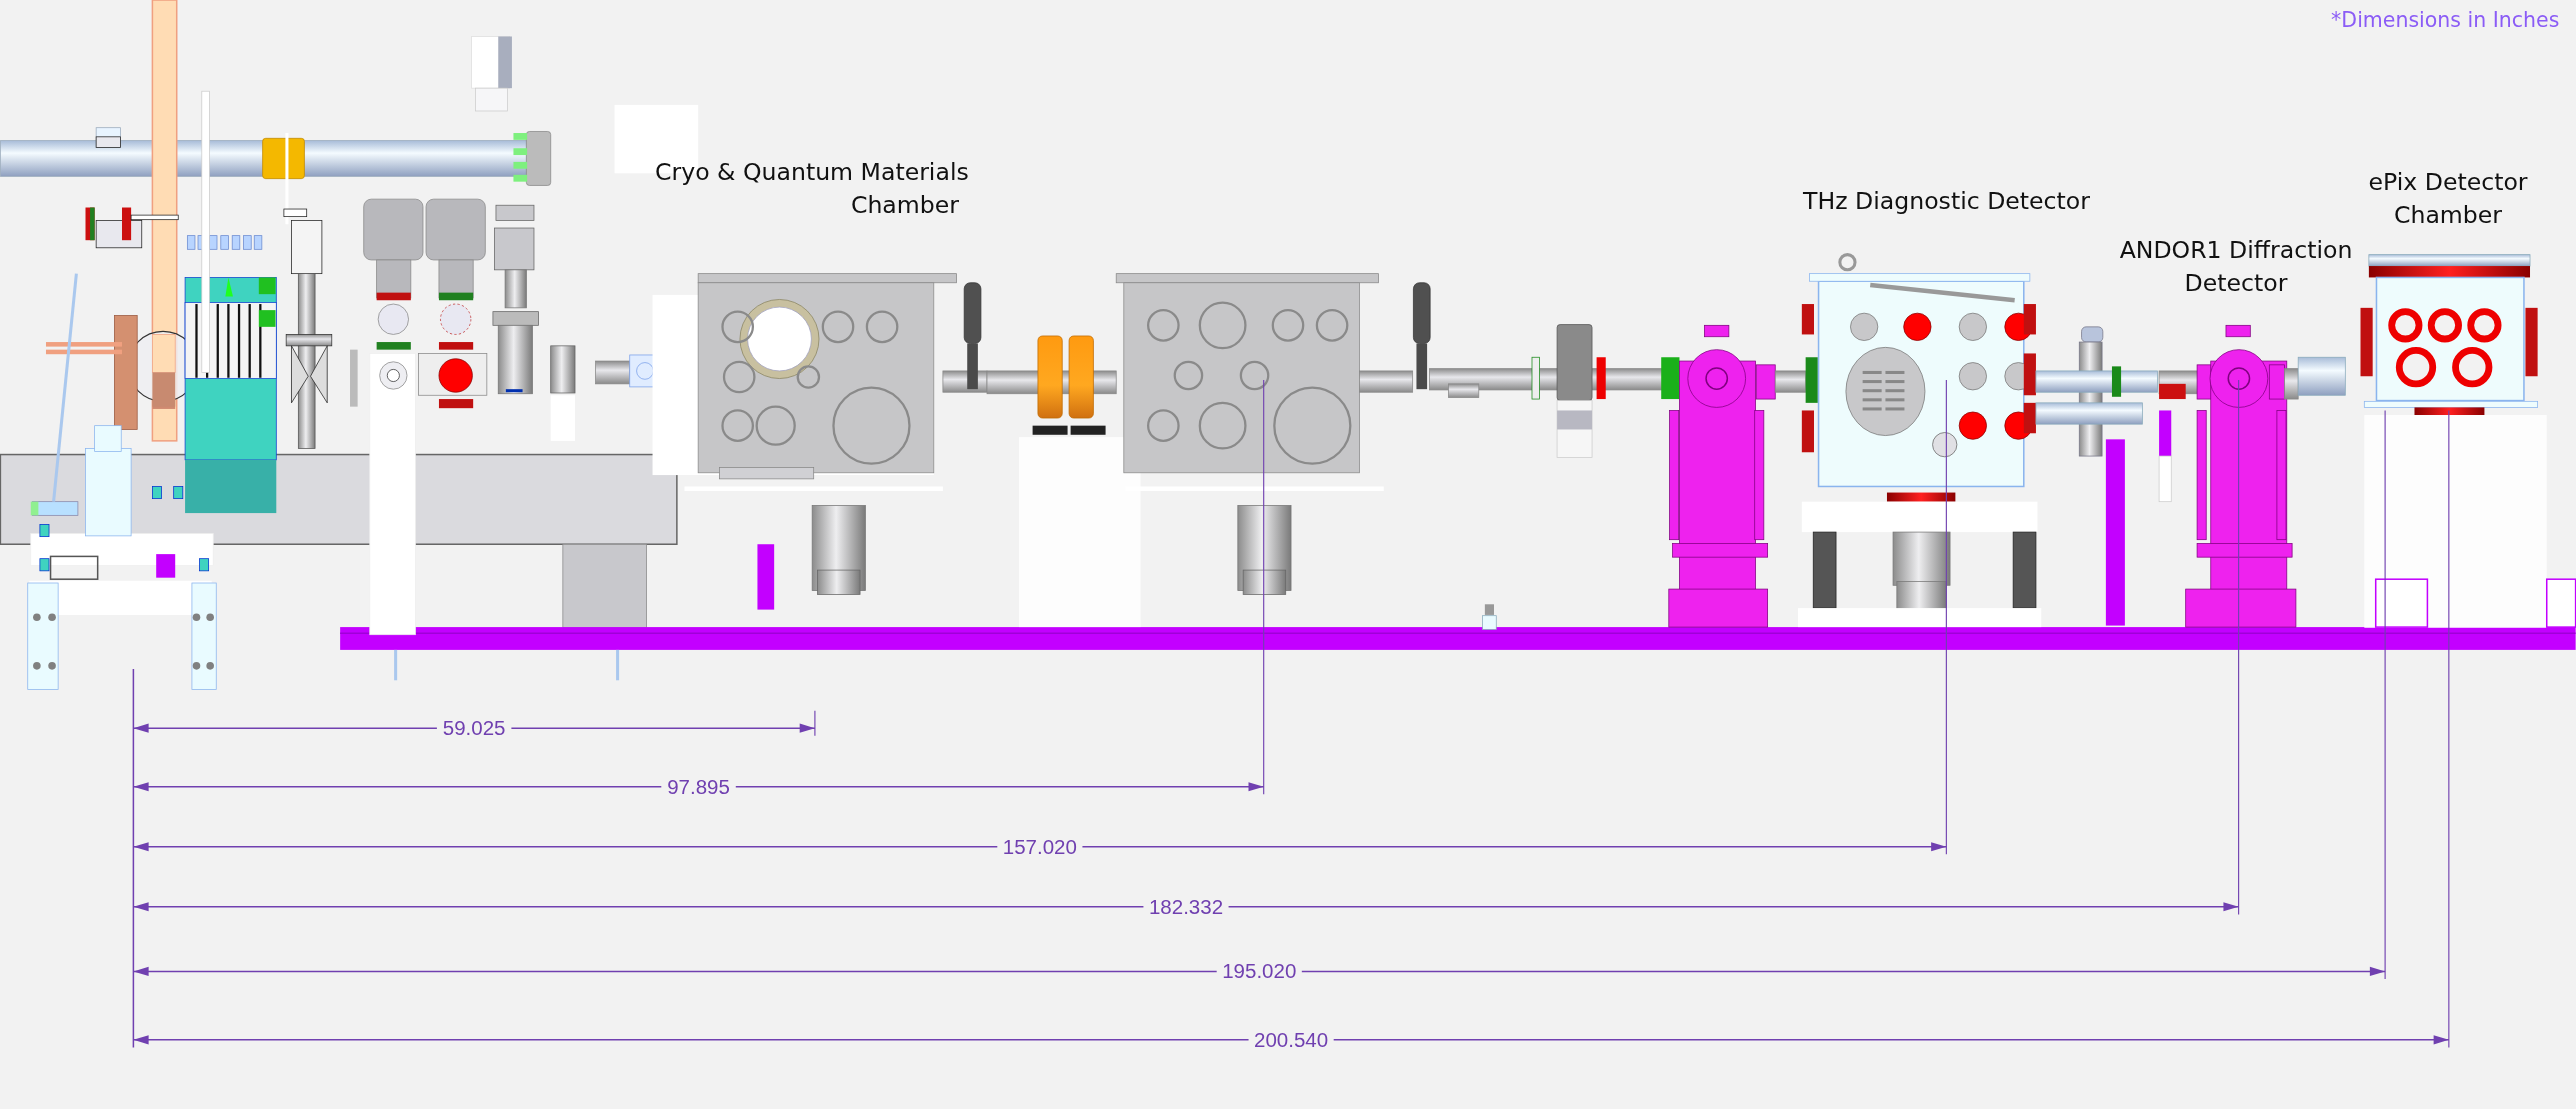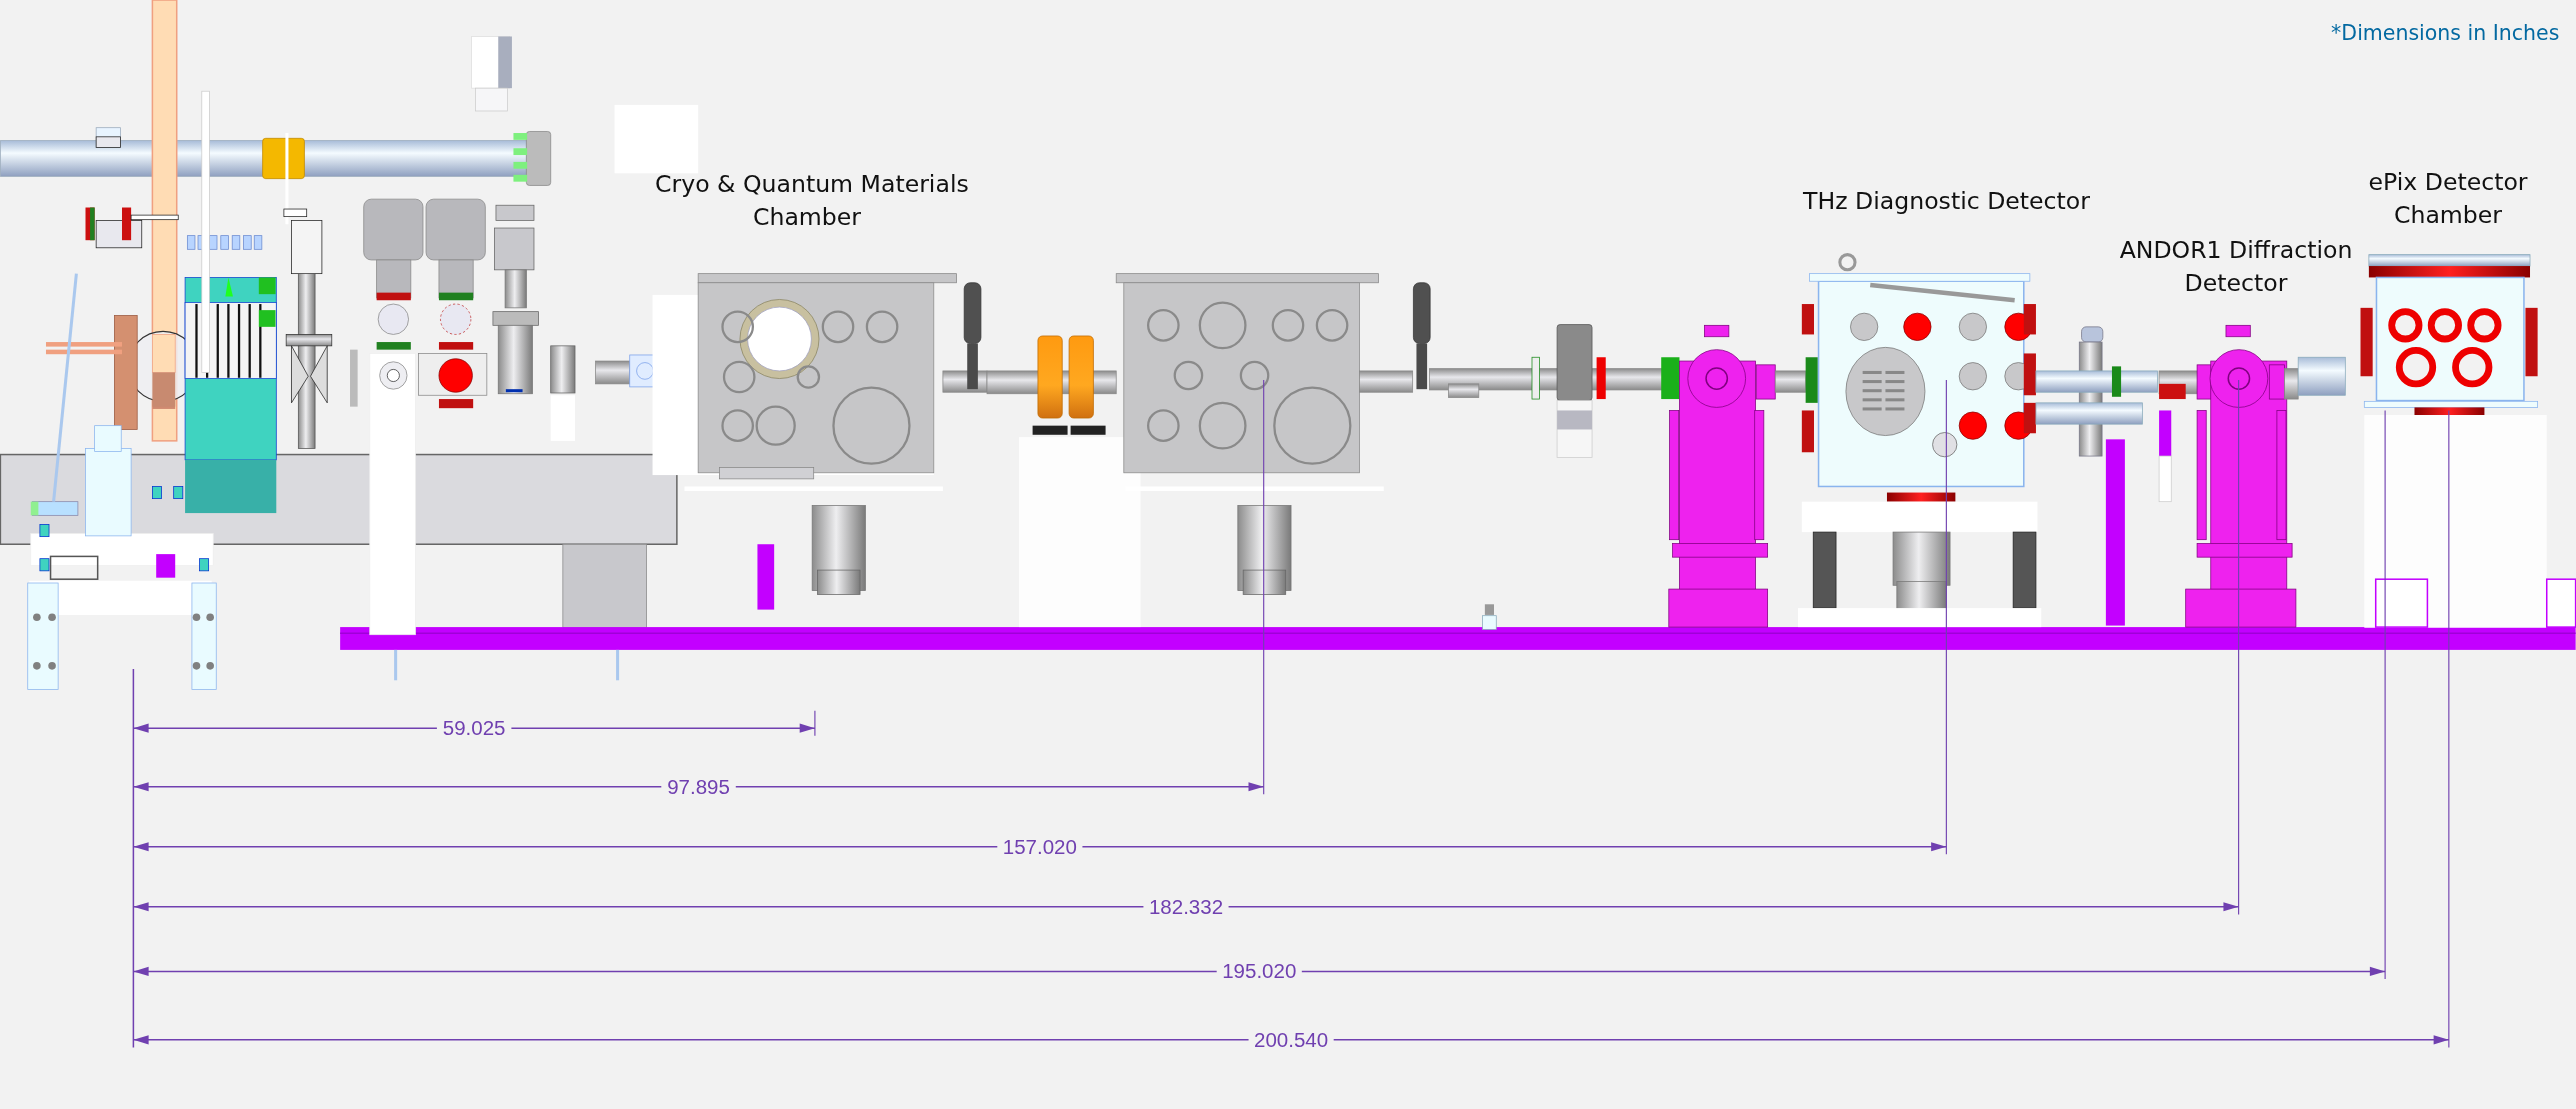--- a/index.html
+++ b/index.html
@@ -1,19 +1,19 @@
 <!DOCTYPE html>
 <html style="font-size:12px"><head>
 <meta charset="utf-8">
 <style>
   html, body { margin:0; padding:0; background:#f2f2f2; }
   body { width:2576px; height:1109px; overflow:hidden; position:relative; font-family:"DejaVu Sans", sans-serif; }
   #stage { position:absolute; left:0; top:0; width:2576px; height:1109px; }
   .label { position:absolute; color:#111; font-family:"DejaVu Sans", sans-serif; font-size:23.6px; line-height:33px; text-align:center; white-space:nowrap; }
-  .note { position:absolute; right:16.7px; top:21px; font-size:20.5px; color:#0369a1; font-family:"DejaVu Sans", sans-serif; }
+  .note { position:absolute; right:16.7px; top:8px; font-size:20.5px; color:#8b5cf6; font-family:"DejaVu Sans", sans-serif; }
   svg text.dimtxt { font-family:"Liberation Sans", sans-serif; font-size:27px; fill:#7040b0; }
 </style>
 </head>
 <body>
 
 <div id="stage">
   <svg id="art" width="2576" height="1109" viewBox="0 0 3388 1459" xmlns="http://www.w3.org/2000/svg">
     <defs>
       <linearGradient id="gPipe" x1="0" y1="0" x2="0" y2="1">
         <stop offset="0" stop-color="#a8bcd8"></stop>
@@ -400,21 +400,21 @@
         <line x1="1754.1012999999998" y1="1368" x2="3221.2025999999996" y2="1368" stroke="#7040b0" stroke-width="2"></line>
         <polygon points="175,1368 195,1362 195,1374" fill="#7040b0"></polygon>
         <polygon points="3221.2025999999996,1368 3201.2025999999996,1362 3201.2025999999996,1374" fill="#7040b0"></polygon>
         <text x="1698.1012999999998" y="1377" text-anchor="middle" class="dimtxt">200.540</text>
       </g>
   </svg>
 
   
   <div class="note">*Dimensions in Inches</div>
 
-  <div class="label" style="left:655px; top:168px; width:304px;">
+  <div class="label" style="left:655px; top:156px; width:304px;text-align:right;">
     <div>Cryo &amp; Quantum Materials</div>
     <div>Chamber</div>
   </div>
   <div class="label" style="left:1779px; top:185px; width:335px;">
     <div>THz Diagnostic Detector</div>
   </div>
   <div class="label" style="left:2099px; top:234px; width:274px;">
     <div>ANDOR1 Diffraction</div>
     <div>Detector</div>
   </div>

